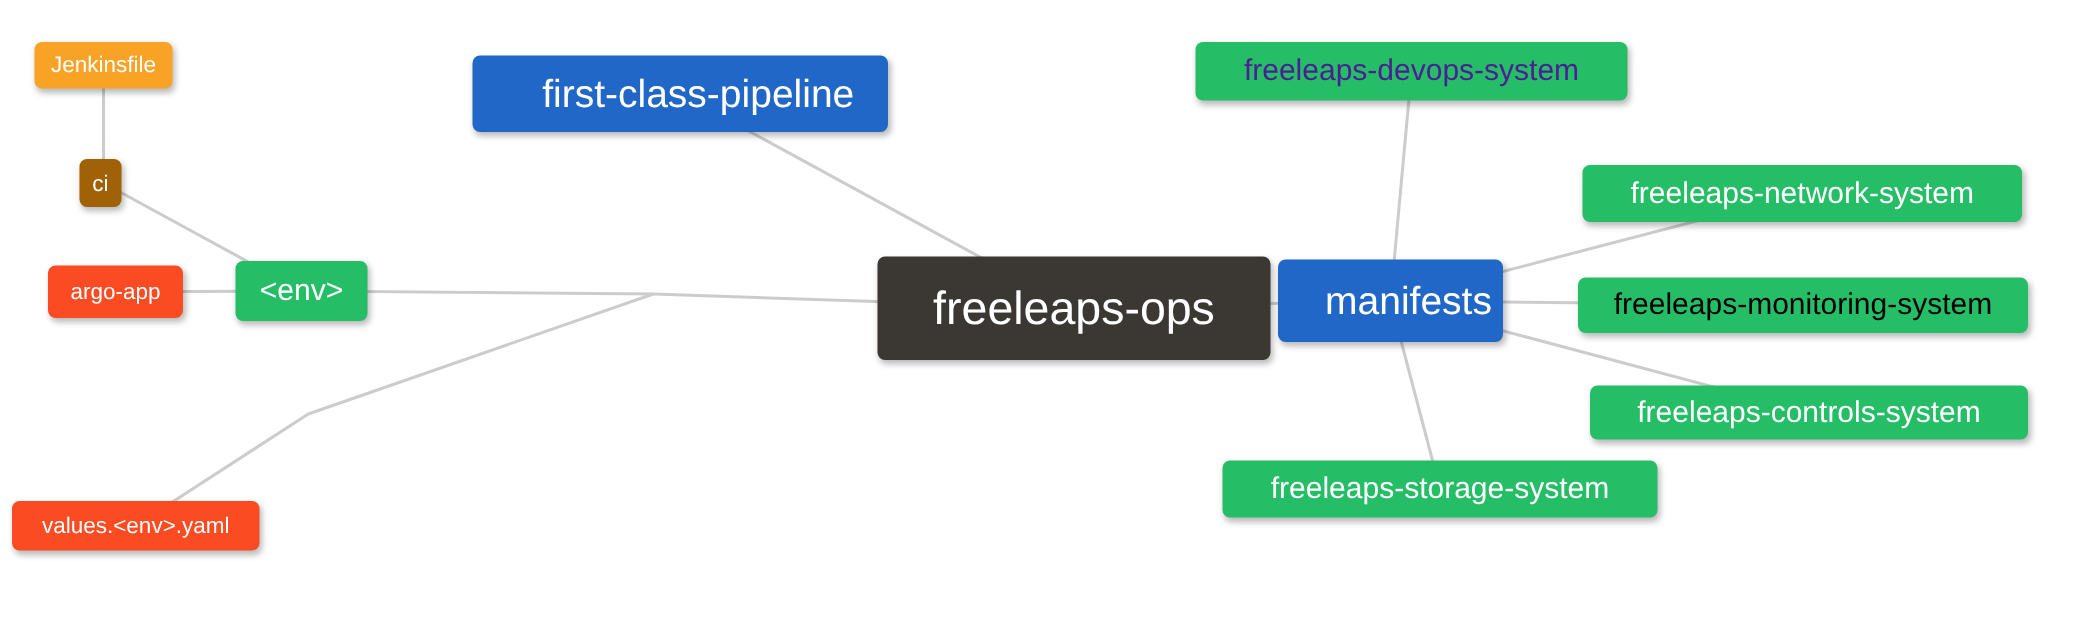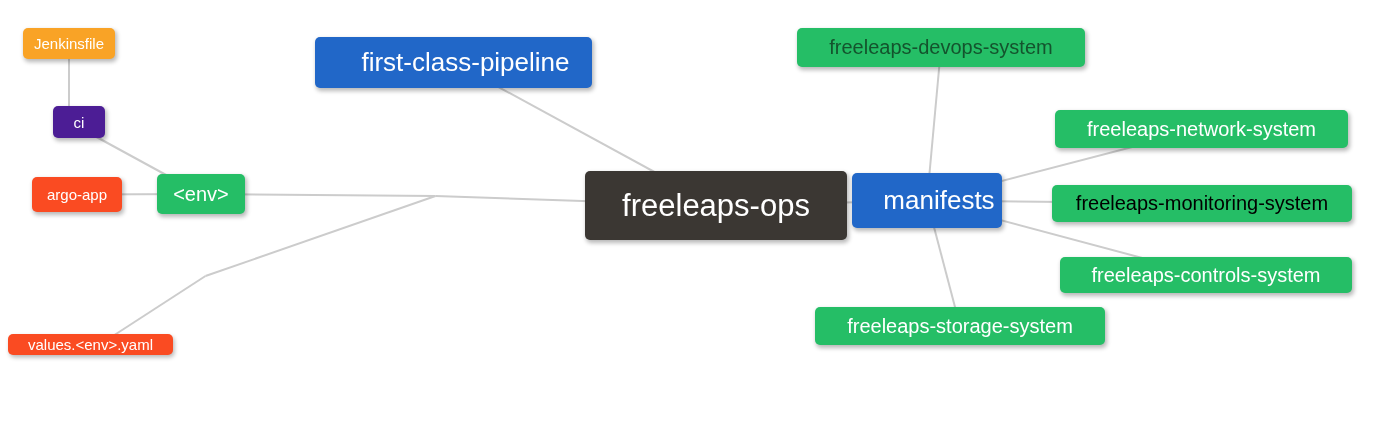--- a/index.html
+++ b/index.html
@@ -56,33 +56,33 @@
     </div>
     <div class="node lv1" style="left: 315px; top: 37px; width: 277px; height: 51px; background: rgb(33, 103, 200); color: rgb(255, 255, 255);">
       <span>first-class-pipeline</span>
     </div>
     <div class="node lv1" style="left: 852px; top: 173px; width: 150px; height: 55px; background: rgb(33, 103, 200); color: rgb(255, 255, 255);">
       <span>manifests</span>
     </div>
     <div class="node lv2" style="left: 157px; top: 174px; width: 88px; height: 40px; background: rgb(37, 190, 102); color: rgb(255, 255, 255);">
       <span>&lt;env&gt;</span>
     </div>
-    <div class="node lv3" style="left: 53px; top: 106px; width: 52px; height: 32px; background: #4c1d95; color: rgb(255, 255, 255);">
+    <div class="node lv3" style="left: 53px; top: 106px; width: 28px; height: 32px; background: #a16207; color: rgb(255, 255, 255);">
       <span>ci</span>
     </div>
     <div class="node lv3" style="left: 32px; top: 177px; width: 90px; height: 35px; background: rgb(250, 75, 34); color: rgb(255, 255, 255);">
       <span>argo-app</span>
     </div>
-    <div class="node lv3" style="left: 8px; top: 334px; width: 165px; height: 21px; background: rgb(250, 75, 34); color: rgb(255, 255, 255);">
+    <div class="node lv3" style="left: 8px; top: 334px; width: 165px; height: 33px; background: rgb(250, 75, 34); color: rgb(255, 255, 255);">
       <span>values.&lt;env&gt;.yaml</span>
     </div>
     <div class="node lv3" style="left: 23px; top: 28px; width: 92px; height: 31px; background: rgb(249, 163, 38); color: rgb(255, 255, 255);">
       <span>Jenkinsfile</span>
     </div>
-    <div class="node lv2" style="left: 797px; top: 28px; width: 288px; height: 39px; background: rgb(37, 190, 102); color: #14532d; text-align: center;">
+    <div class="node lv2" style="left: 797px; top: 28px; width: 288px; height: 39px; background: rgb(37, 190, 102); color: #4c1d95; text-align: center;">
       <span>freeleaps-devops-system</span>
     </div>
     <div class="node lv2" style="left: 1055px; top: 110px; width: 293px; height: 38px; background: rgb(37, 190, 102); color: rgb(255, 255, 255);">
       <span>freeleaps-network-system</span>
     </div>
     <div class="node lv2" style="left: 1052px; top: 185px; width: 300px; height: 37px; background: rgb(37, 190, 102); color: #000000;">
       <span>freeleaps-monitoring-system</span>
     </div>
     <div class="node lv2" style="left: 1060px; top: 257px; width: 292px; height: 36px; background: rgb(37, 190, 102); color: rgb(255, 255, 255);">
       <span>freeleaps-controls-system</span>

